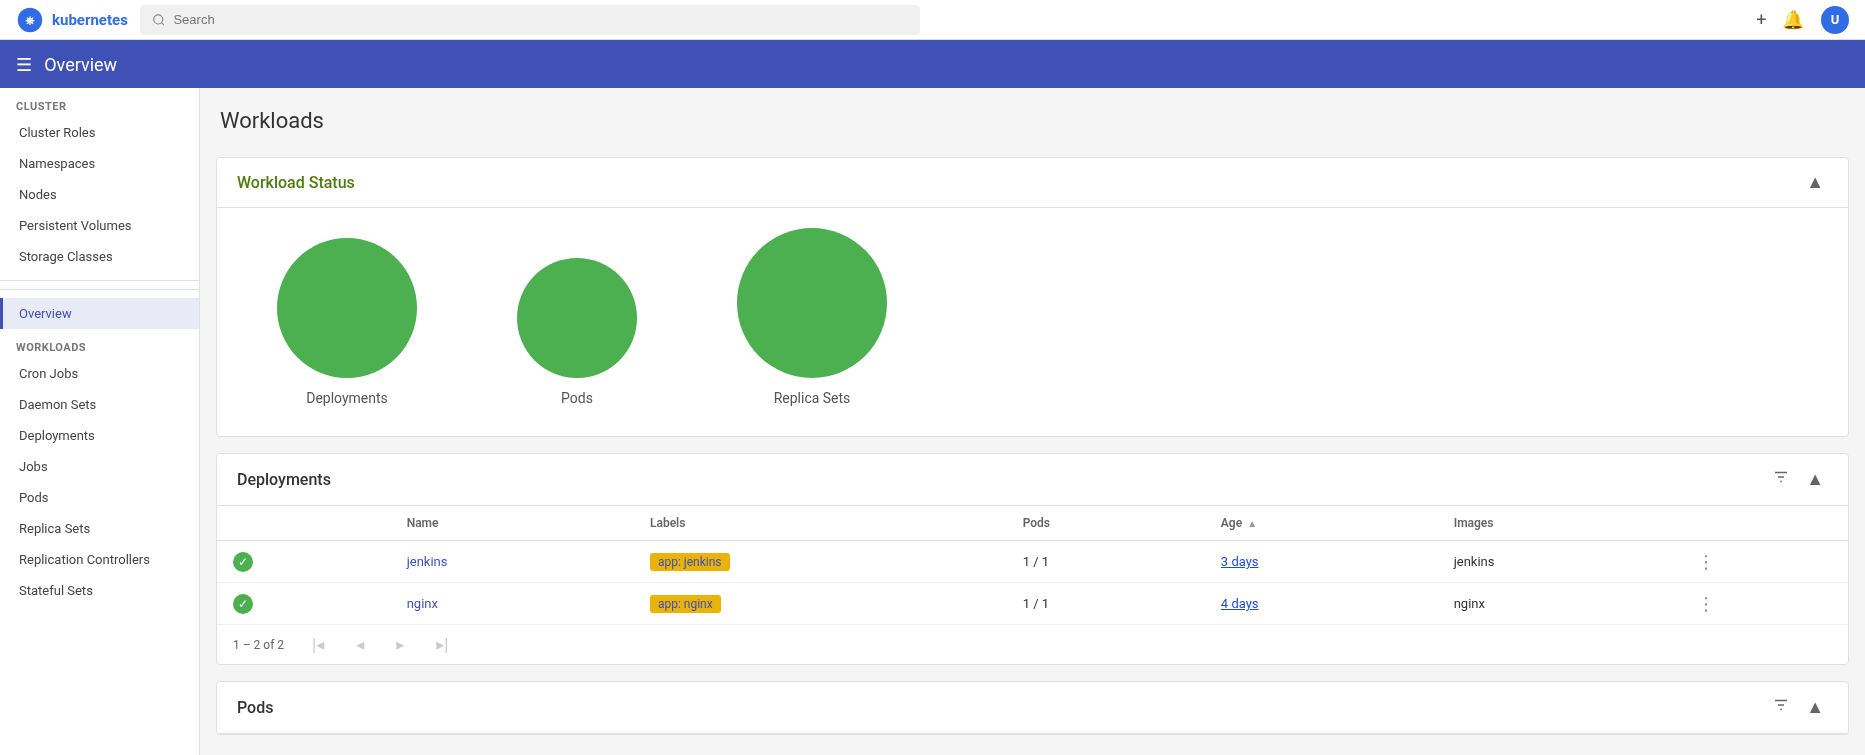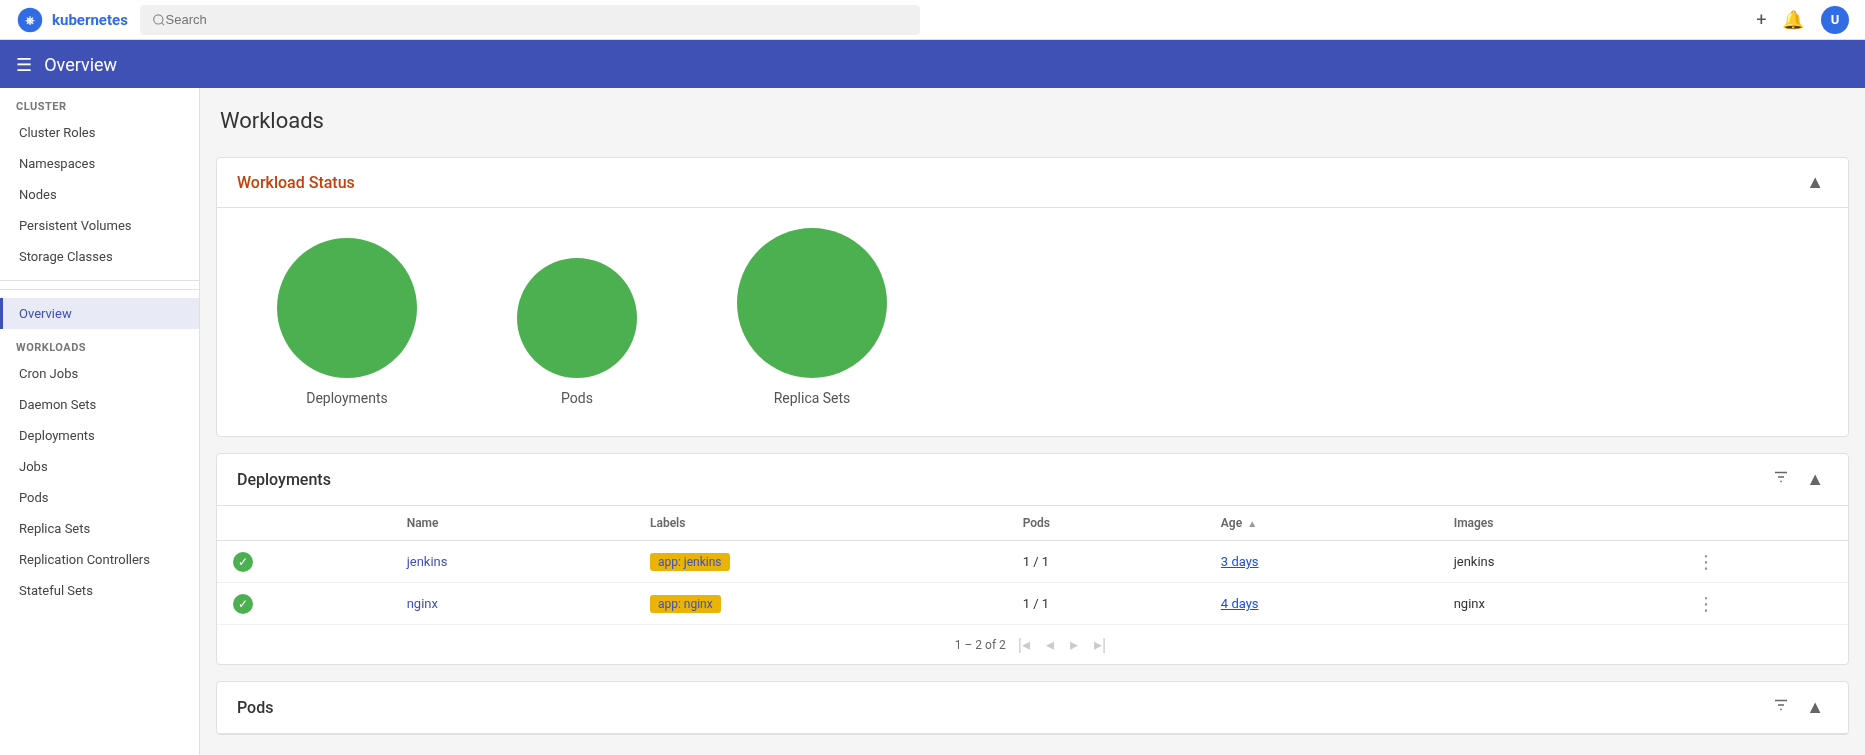--- a/index.html
+++ b/index.html
@@ -30,20 +30,21 @@
       width: 28px; height: 28px;
     }
     .search-bar {
       flex: 1;
       display: flex;
       align-items: center;
       background: #f0f0f0;
       border-radius: 4px;
       padding: 0 12px;
       height: 30px;
+      gap: 8px;
       max-width: 780px;
     }
     .search-bar input {
       border: none;
       background: transparent;
       outline: none;
       font-size: 13px;
       width: 100%;
       color: #555;
     }
@@ -166,21 +167,21 @@
     .content-header {
       display: flex;
       align-items: center;
       justify-content: space-between;
       padding: 12px 20px;
       border-bottom: 1px solid #e0e0e0;
     }
     .content-header h2 {
       font-size: 16px;
       font-weight: 500;
-      color: #c2410c;
+      color: #4d7c0f;
     }
     .content-header-actions {
       display: flex;
       align-items: center;
       gap: 8px;
     }
     .icon-btn {
       background: none;
       border: none;
       cursor: pointer;
@@ -291,23 +292,23 @@
       margin-left: 2px;
     }
     .more-icon {
       color: #888;
       cursor: pointer;
       font-size: 18px;
     }
     .pagination {
       display: flex;
       align-items: center;
-      justify-content: center;
+      justify-content: flex-start;
       padding: 8px 16px;
-      gap: 8px;
+      gap: 24px;
       font-size: 12px;
       color: #666;
     }
     .pagination button {
       background: none;
       border: none;
       cursor: pointer;
       color: #666;
       font-size: 16px;
       padding: 2px 4px;

